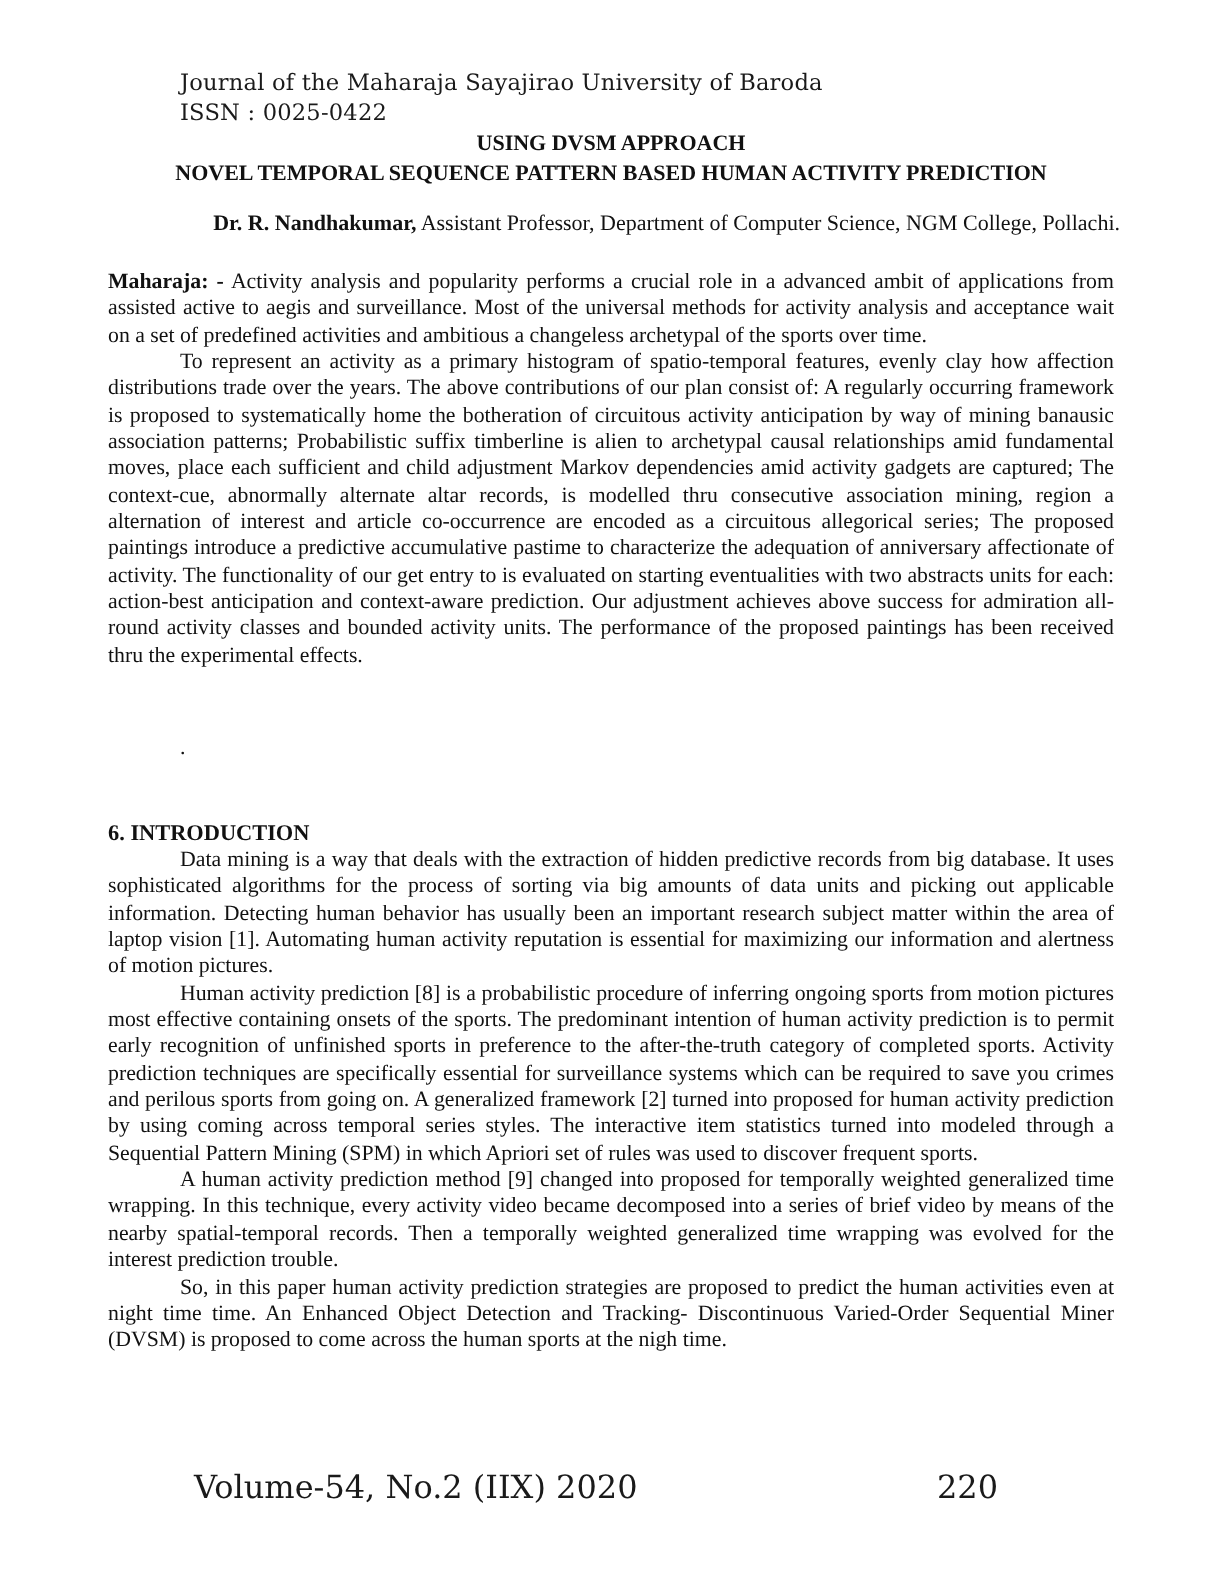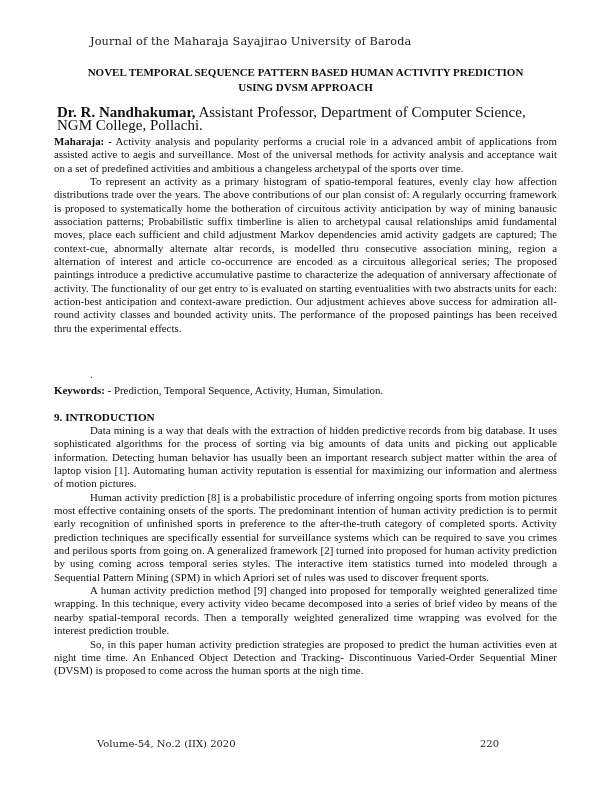--- a/index.html
+++ b/index.html
@@ -11,68 +11,68 @@
   .journal-head {
     position: absolute; left: 90px; top: 34px;
     font-family: "DejaVu Serif", "Liberation Serif", serif; font-size: 11.3px; line-height: 15px;
     letter-spacing: 0.1px; color: #1a1a1a;
   }
   .title {
     position: absolute; left: 54px; width: 503px; top: 65px;
     text-align: center; font-weight: bold; font-size: 11px; line-height: 14.5px;
   }
   .author {
-    position: absolute; left: 57px; width: 503px; top: 106px; font-size: 15px; line-height: 13px;
+    position: absolute; left: 57px; width: 503px; top: 106px; font-size: 11px; line-height: 13px; text-align: right;
   }
   .body-text {
     position: absolute; left: 54px; width: 503px; font-size: 10.9px; line-height: 13.35px;
     text-align: justify;
   }
   .body-text p { margin: 0; }
   .body-text .indent { text-indent: 36px; }
   .abstract { top: 135px; }
   .dot-line { position: absolute; left: 90px; top: 368px; font-size: 10.9px; line-height: 13px; }
   .keywords { position: absolute; left: 54px; top: 384px; font-size: 10.9px; line-height: 13px; }
   .section-heading {
     position: absolute; left: 54px; top: 411px; font-weight: bold; font-size: 11.2px; line-height: 13px;
   }
   .intro { top: 424px; }
   .footer {
     position: absolute; top: 737px; left: 97px; width: 402px;
-    font-family: "DejaVu Serif", "Liberation Serif", serif; font-size: 10px; line-height: 13px; color: #1a1a1a;
+    font-family: "DejaVu Serif", "Liberation Serif", serif; font-size: 16px; line-height: 13px; color: #1a1a1a;
   }
   .footer .page-num { position: absolute; right: 0; top: 0; }
   b { font-weight: bold; }
 </style>
 </head>
 <body>
 
 <div class="page">
 
   <div class="journal-head">
     <div>Journal of the Maharaja Sayajirao University of Baroda</div>
+    <div>ISSN : 0025-0422</div>
   </div>
 
   <div class="title">
+    <div>USING DVSM APPROACH</div>
     <div>NOVEL TEMPORAL SEQUENCE PATTERN BASED HUMAN ACTIVITY PREDICTION</div>
-    <div>USING DVSM APPROACH</div>
   </div>
 
   <div class="author"><b>Dr. R. Nandhakumar,</b><span> Assistant Professor, Department of Computer Science, NGM College, Pollachi.</span></div>
 
   <div class="body-text abstract">
     <p><b>Maharaja: -</b><span> Activity analysis and popularity performs a crucial role in a advanced ambit of applications from assisted active to aegis and surveillance. Most of the universal methods for activity analysis and acceptance wait on a set of predefined activities and ambitious a changeless archetypal of the sports over time.</span></p>
     <p class="indent">To represent an activity as a primary histogram of spatio-temporal features, evenly clay how affection distributions trade over the years. The above contributions of our plan consist of: A regularly occurring framework is proposed to systematically home the botheration of circuitous activity anticipation by way of mining banausic association patterns; Probabilistic suffix timberline is alien to archetypal causal relationships amid fundamental moves, place each sufficient and child adjustment Markov dependencies amid activity gadgets are captured; The context-cue, abnormally alternate altar records, is modelled thru consecutive association mining, region a alternation of interest and article co-occurrence are encoded as a circuitous allegorical series; The proposed paintings introduce a predictive accumulative pastime to characterize the adequation of anniversary affectionate of activity. The functionality of our get entry to is evaluated on starting eventualities with two abstracts units for each: action-best anticipation and context-aware prediction. Our adjustment achieves above success for admiration all-round activity classes and bounded activity units. The performance of the proposed paintings has been received thru the experimental effects.</p>
   </div>
 
   <div class="dot-line">.</div>
 
-  <div class="keywords"><b>Keywords: -</b><span> Prediction, Temporal Sequence, Activity, Human, Simulation.</span></div>
 
-  <div class="section-heading">9. INTRODUCTION</div>
+  <div class="section-heading">6. INTRODUCTION</div>
 
   <div class="body-text intro">
     <p class="indent">Data mining is a way that deals with the extraction of hidden predictive records from big database. It uses sophisticated algorithms for the process of sorting via big amounts of data units and picking out applicable information. Detecting human behavior has usually been an important research subject matter within the area of laptop vision [1]. Automating human activity reputation is essential for maximizing our information and alertness of motion pictures.</p>
     <p class="indent">Human activity prediction [8] is a probabilistic procedure of inferring ongoing sports from motion pictures most effective containing onsets of the sports. The predominant intention of human activity prediction is to permit early recognition of unfinished sports in preference to the after-the-truth category of completed sports. Activity prediction techniques are specifically essential for surveillance systems which can be required to save you crimes and perilous sports from going on. A generalized framework [2] turned into proposed for human activity prediction by using coming across temporal series styles. The interactive item statistics turned into modeled through a Sequential Pattern Mining (SPM) in which Apriori set of rules was used to discover frequent sports.</p>
     <p class="indent">A human activity prediction method [9] changed into proposed for temporally weighted generalized time wrapping. In this technique, every activity video became decomposed into a series of brief video by means of the nearby spatial-temporal records. Then a temporally weighted generalized time wrapping was evolved for the interest prediction trouble.</p>
     <p class="indent">So, in this paper human activity prediction strategies are proposed to predict the human activities even at night time time. An Enhanced Object Detection and Tracking- Discontinuous Varied-Order Sequential Miner (DVSM) is proposed to come across the human sports at the nigh time.</p>
   </div>
 
   <div class="footer">
     <span>Volume-54, No.2 (IIX) 2020</span>

